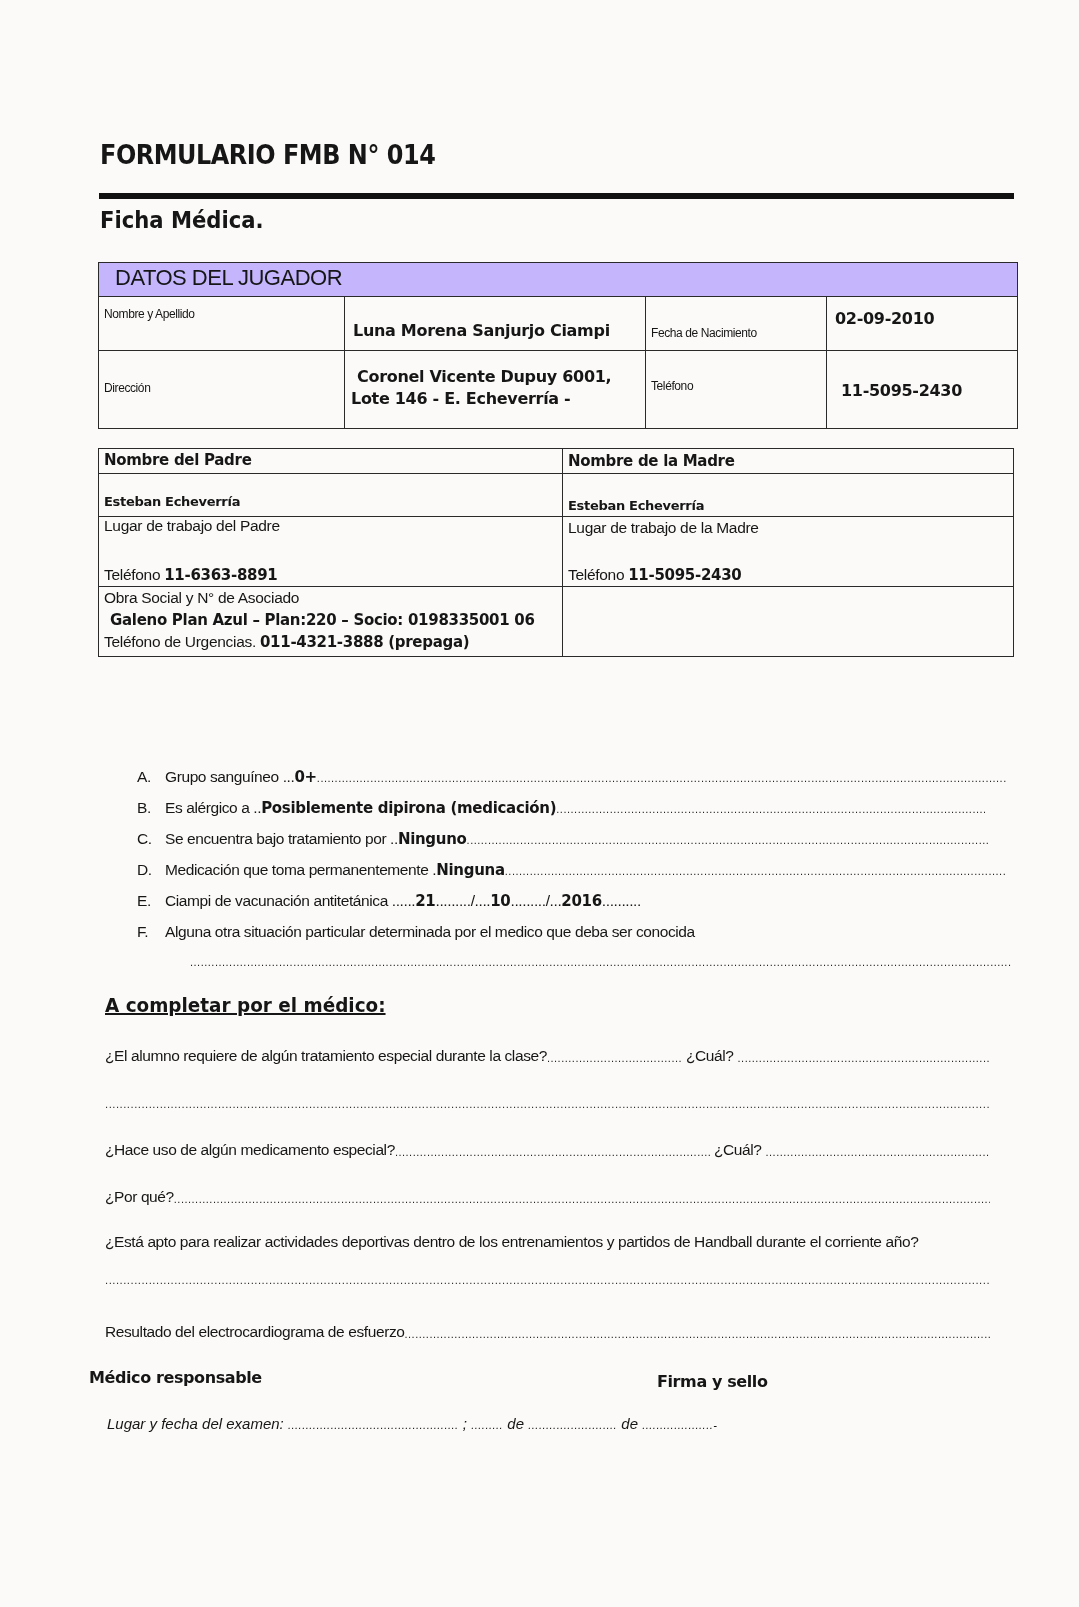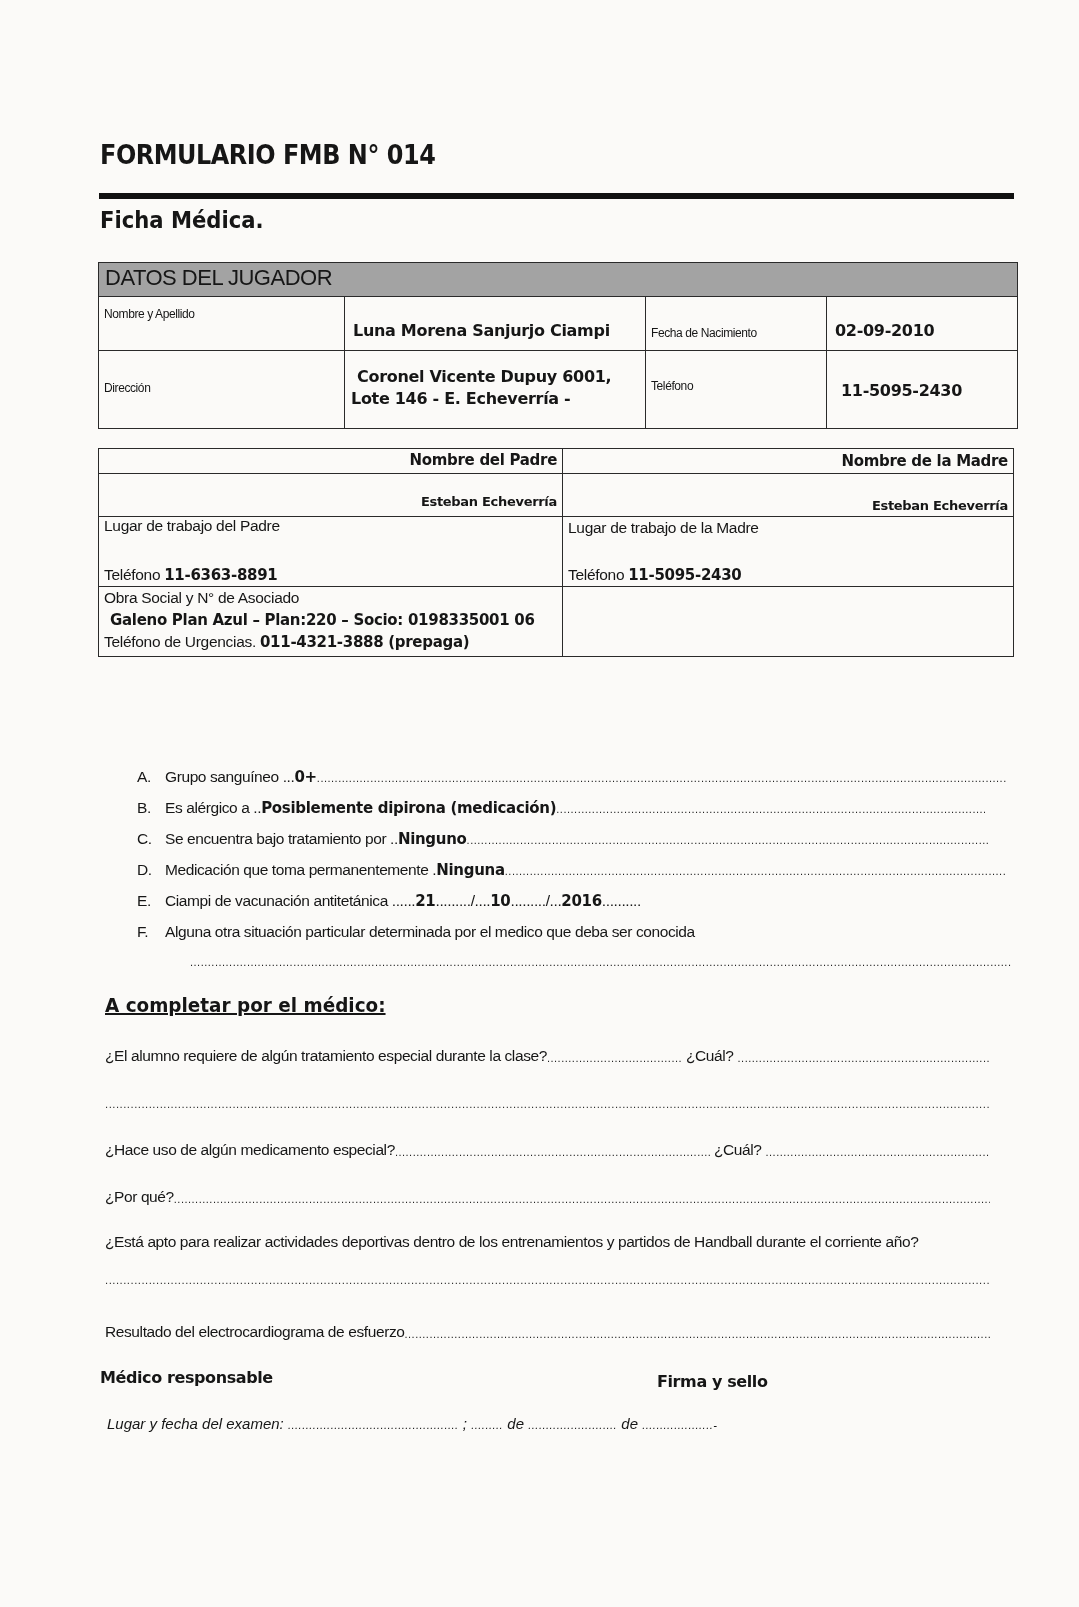--- a/index.html
+++ b/index.html
@@ -16,29 +16,29 @@
   }
   .rule { left:99px; top:193px; width:915px; height:6px; background:#111; }
   .subtitle {
     left:100px; top:207px; font-size:23px; font-weight:bold;
     font-family:"DejaVu Sans", sans-serif; transform:scaleX(0.92); transform-origin:left;
   }
   table { border-collapse:collapse; }
   td { border:1.5px solid #2a2a2a; vertical-align:top; padding:0; }
   .player { left:98px; top:262px; width:920px; }
   .player .hdr td {
-    background:#a3a3a3; font-size:22px; height:31px; padding:2px 6px 0 6px;
+    background:#c4b5fd; font-size:22px; height:31px; padding:2px 6px 0 16px;
     font-family:"Liberation Sans", sans-serif; letter-spacing:-0.5px;margin-top:20px;
   }
   .player td.lbl { font-size:12px; padding:10px 5px; font-family:"Liberation Sans", sans-serif; letter-spacing:-0.4px;}
   .player td.val { font-size:16px; font-weight:bold; font-family:"DejaVu Sans", sans-serif; letter-spacing:-0.3px;}
   .parents { left:98px; top:448px; width:916px; }
   .parents td { font-size:15.5px; font-family:"Liberation Sans", sans-serif; letter-spacing:-0.3px; padding:0 5px; }
   .parents b { font-family:"DejaVu Sans", sans-serif; font-size:15px; letter-spacing:-0.3px; }
-  .parents .center { text-align:right;margin-left:33px; }
+  .parents .center { text-align:left;margin-left:33px; }
   .list { left:137px; top:768px; width:870px; font-size:15.5px; font-family:"Liberation Sans", sans-serif; letter-spacing:-0.4px; }
   .list .row { height:31px; display:flex; white-space:nowrap; overflow:hidden; }
   .list .letter { width:28px; flex:none; }
   .list b { font-family:"DejaVu Sans", sans-serif; font-size:15px; letter-spacing:-0.3px; }
   .dots { flex:1; overflow:hidden; white-space:nowrap; color:#222; letter-spacing:0.5px; font-size:11px; line-height:20px; }
   .dotline { overflow:hidden; white-space:nowrap; font-size:11px; letter-spacing:0.5px; color:#222; }
   .sec-head {
     left:105px; top:993px; font-size:20px; font-weight:bold; text-decoration:underline;
     font-family:"DejaVu Sans", sans-serif; transform:scaleX(0.92); transform-origin:left;
   }
@@ -55,21 +55,21 @@
 
 <table class="abs player">
   <tbody>
       <tr class="hdr">
     <td colspan="4">DATOS DEL JUGADOR</td>
   </tr>
   <tr style="height:48px">
     <td class="lbl" style="width:235px">Nombre y Apellido</td>
     <td class="val" style="width:292px;padding:24px 0 0 8px">Luna Morena Sanjurjo Ciampi</td>
     <td class="lbl" style="width:170px;padding-top:29px">Fecha de Nacimiento</td>
-    <td class="val" style="padding:24px 0 0 8px">02-09-2010</td>
+    <td class="val" style="padding:12px 0 0 8px">02-09-2010</td>
   </tr>
   <tr style="height:78px">
     <td class="lbl" style="padding-top:30px">Dirección</td>
     <td class="val" style="padding:15px 0 0 6px;line-height:22px">
       <div style="padding-left:6px">Coronel Vicente Dupuy 6001,</div>
       <div>Lote 146 - E. Echeverría -</div>
     </td>
     <td class="lbl" style="padding-top:28px">Teléfono</td>
     <td class="val" style="padding:30px 0 0 14px">11-5095-2430</td>
   </tr>
@@ -181,21 +181,21 @@
 </div>
 
 <div class="abs" style="left:105px;top:1233px;width:900px;font-size:15.5px;font-family:'Liberation Sans',sans-serif;letter-spacing:-0.4px;line-height:18px">¿Está apto para realizar actividades deportivas dentro de los entrenamientos y partidos de Handball durante el corriente año?</div>
 <div class="abs dotline" style="left:105px;top:1274px;width:885px">.............................................................................................................................................................................................................................................................................................</div>
 
 <div class="abs q" style="left:105px;top:1323px;width:885px">
   <span>Resultado del electrocardiograma de esfuerzo</span>
   <span class="dotline" style="flex:1;line-height:22px">.............................................................................................................................................................................................................................................................................</span>
 </div>
 
-<div class="abs bold-lbl" style="left:100px;top:1368px">Médico responsable</div>
+<div class="abs bold-lbl" style="left:89px;top:1368px">Médico responsable</div>
 <div class="abs bold-lbl" style="left:657px;top:1372px">Firma y sello</div>
 
 <div class="abs italic" style="left:107px;top:1415px;white-space:nowrap">
   <span>Lugar y fecha del examen:</span>
   <span style="font-size:11px;letter-spacing:0.5px">................................................</span>
   <span>;</span>
   <span style="font-size:11px;letter-spacing:0.5px">.........</span>
   <span>de</span>
   <span style="font-size:11px;letter-spacing:0.5px">.........................</span>
   <span>de</span>

